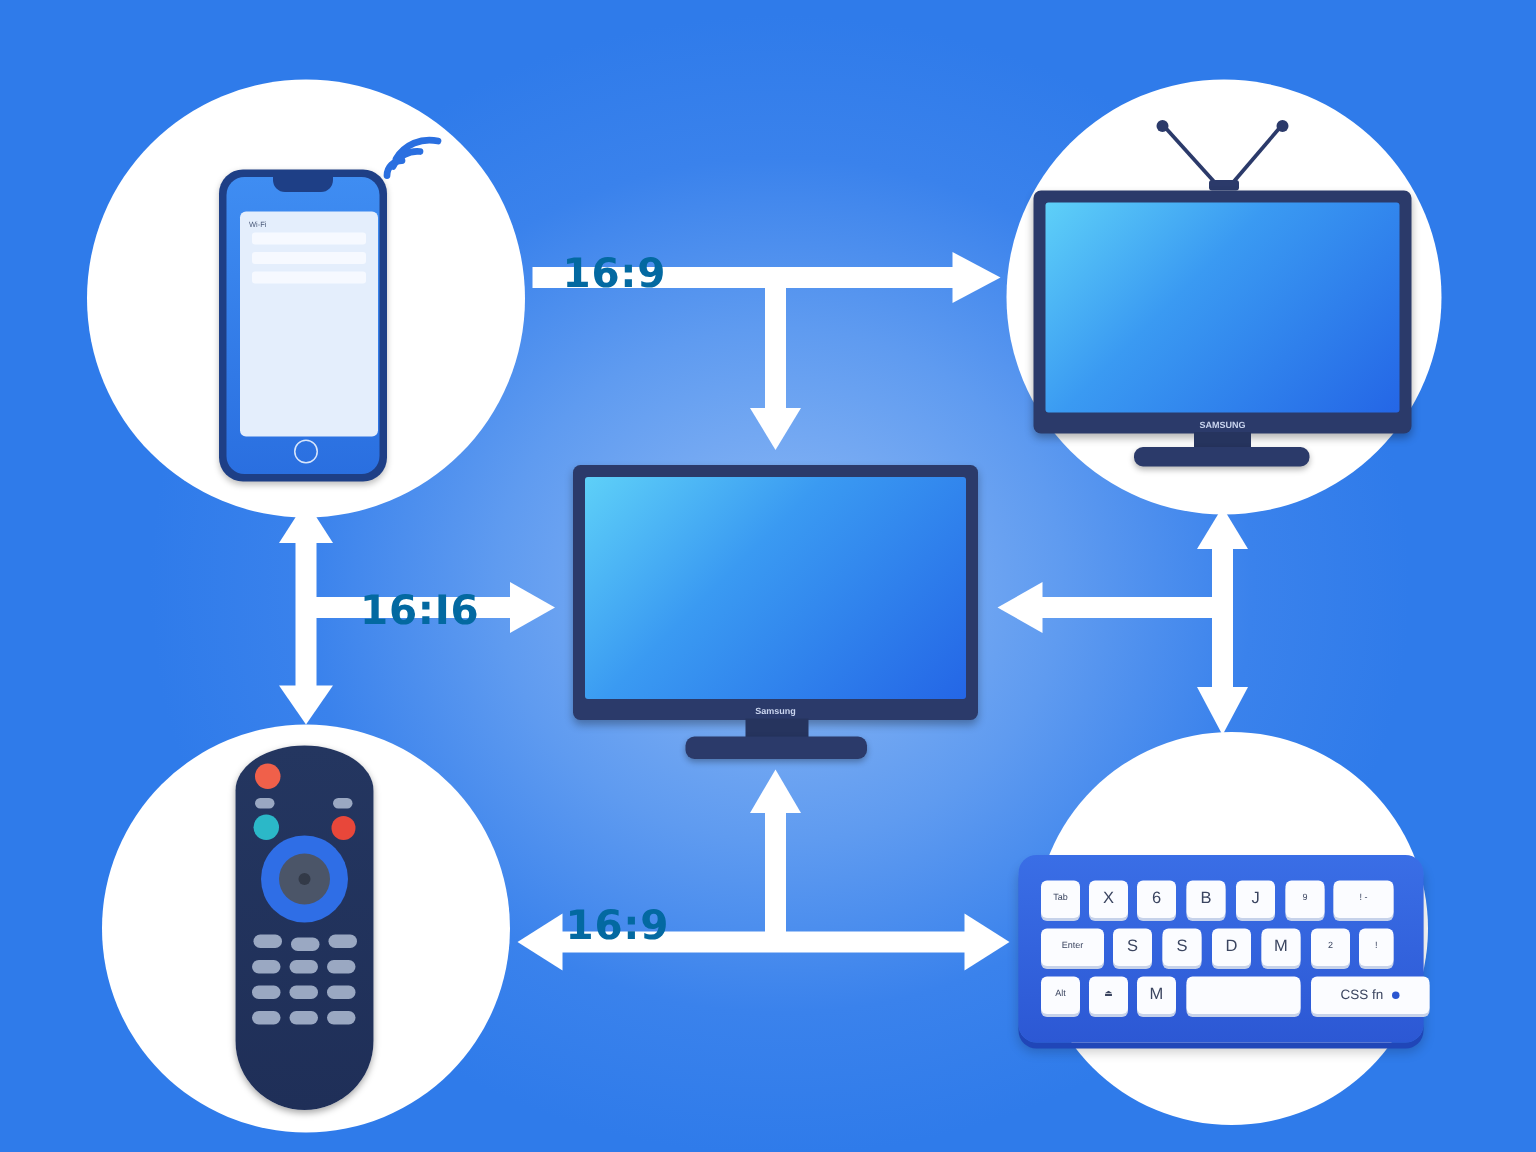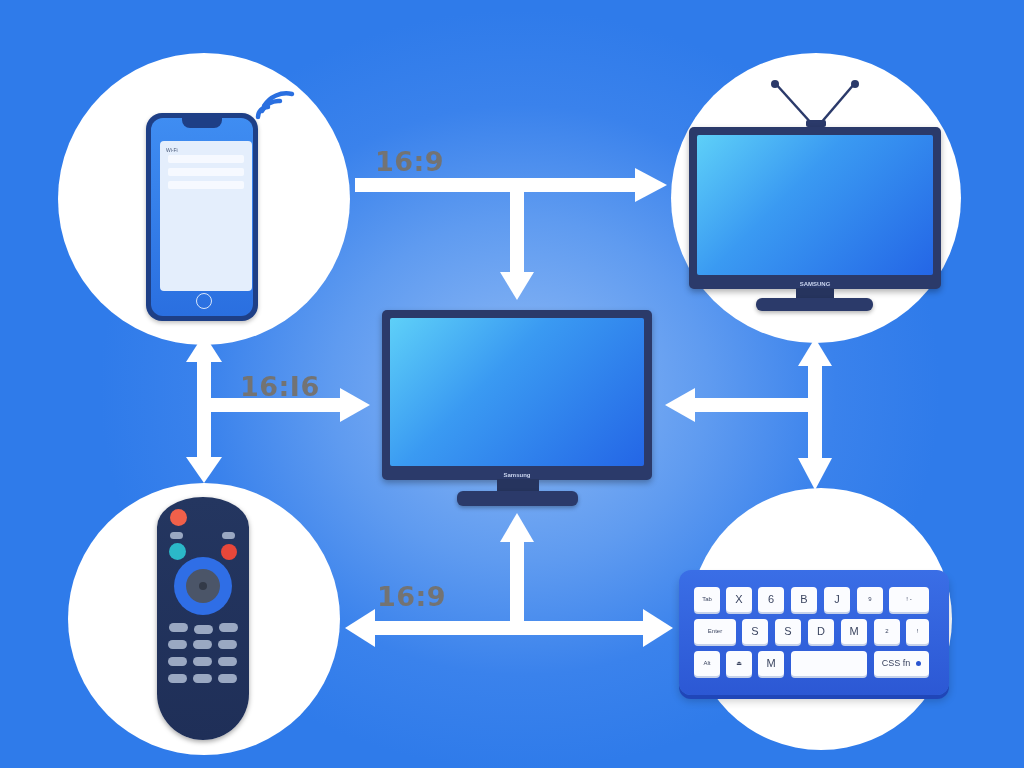--- a/index.html
+++ b/index.html
@@ -1,20 +1,20 @@
 <!DOCTYPE html>
 <html><head>
 <meta charset="utf-8">
 <style>
   html,body{margin:0;padding:0;}
   body{width:1024px;height:768px;overflow:hidden;position:relative;
     background:radial-gradient(ellipse 420px 380px at 520px 390px,#8fbaf5 0%,#5f9bf0 45%,#3a82ec 75%,#2f7bea 100%);
     font-family:"Liberation Sans",sans-serif;}
   .circle{position:absolute;border-radius:50%;background:#ffffff;}
-  .label{position:absolute;color:#737373;font-size:27px;font-weight:bold;letter-spacing:0.5px;font-family:"DejaVu Sans",sans-serif;}
+  .label{position:absolute;color:#0369a1;font-size:27px;font-weight:bold;letter-spacing:0.5px;font-family:"DejaVu Sans",sans-serif;margin-top:21px;}
   svg{position:absolute;left:0;top:0;}
   
   .phone{position:absolute;left:146px;top:113px;width:112px;height:208px;background:#1e3f86;border-radius:16px;box-shadow:0 2px 4px rgba(0,0,0,.25);}
   .phone-inner{position:absolute;left:5px;top:5px;right:5px;bottom:5px;border-radius:12px;background:linear-gradient(180deg,#3f8df2,#2a6fe0);}
   .notch{position:absolute;left:31px;top:0;width:40px;height:10px;background:#1e3f86;border-radius:0 0 8px 8px;}
   .phone-screen{position:absolute;left:9px;top:23px;width:92px;height:150px;background:#e4eefc;border-radius:4px;}
   .phone-title{position:absolute;left:6px;top:6px;font-size:5px;color:#4a5a7a;}
   .phone-line{position:absolute;left:8px;width:76px;height:8px;background:#f6f9ff;border-radius:2px;}
   .home-btn{position:absolute;left:45px;bottom:7px;width:14px;height:14px;border:1.5px solid #d8e6fb;border-radius:50%;}
   
@@ -161,14 +161,14 @@
   <div class="key" style="left:96px;top:49px;width:26px;">S</div>
   <div class="key" style="left:129px;top:49px;width:26px;">D</div>
   <div class="key" style="left:162px;top:49px;width:26px;">M</div>
   <div class="key sm" style="left:195px;top:49px;width:26px;">2</div>
   <div class="key sm" style="left:227px;top:49px;width:23px;">!</div>
 
   <div class="key sm" style="left:15px;top:81px;width:26px;">Alt</div>
   <div class="key sm" style="left:47px;top:81px;width:26px;">⏏</div>
   <div class="key" style="left:79px;top:81px;width:26px;">M</div>
   <div class="key" style="left:112px;top:81px;width:76px;"></div>
-  <div class="key" style="left:195px;top:81px;width:55px;font-size:9px;"><span>CSS fn</span><span class="kdot"></span></div>
+  <div class="key" style="left:195px;top:81px;width:79px;font-size:9px;"><span>CSS fn</span><span class="kdot"></span></div>
 </div>
 
 </body></html>

